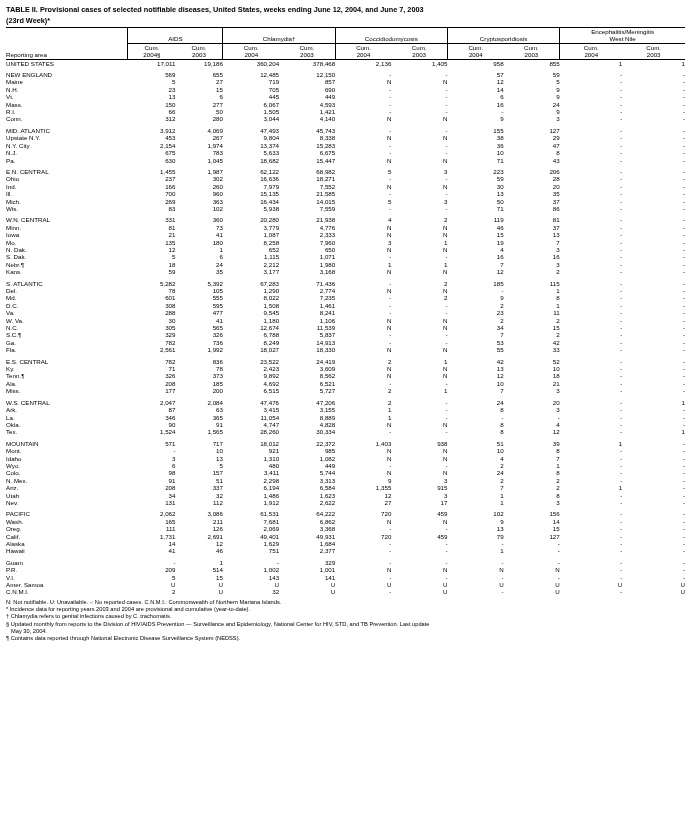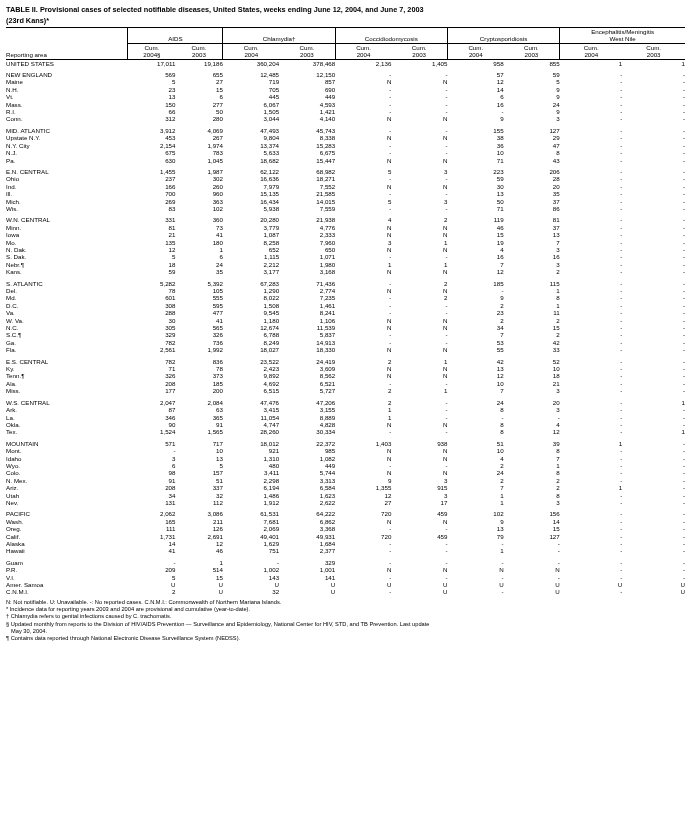--- a/index.html
+++ b/index.html
@@ -91,21 +91,21 @@
   .vline { border-left: 1px solid #000; }
   .tbl-top-rule { border-top: 1.2px solid #000; }
 </style>
 </head>
 <body>
 
 <div class="page">
 
   <div class="title">
     <div>TABLE II. Provisional cases of selected notifiable diseases, United States, weeks ending June 12, 2004, and June 7, 2003</div>
-    <div>(23rd Kans)*</div>
+    <div>(23rd Week)*</div>
   </div>
 
   <table class="main">
     <colgroup>
       <col style="width:113px">
       <col style="width:44px">
         <col style="width:44px">
       <col style="width:52px">
         <col style="width:52px">
       <col style="width:52px">

